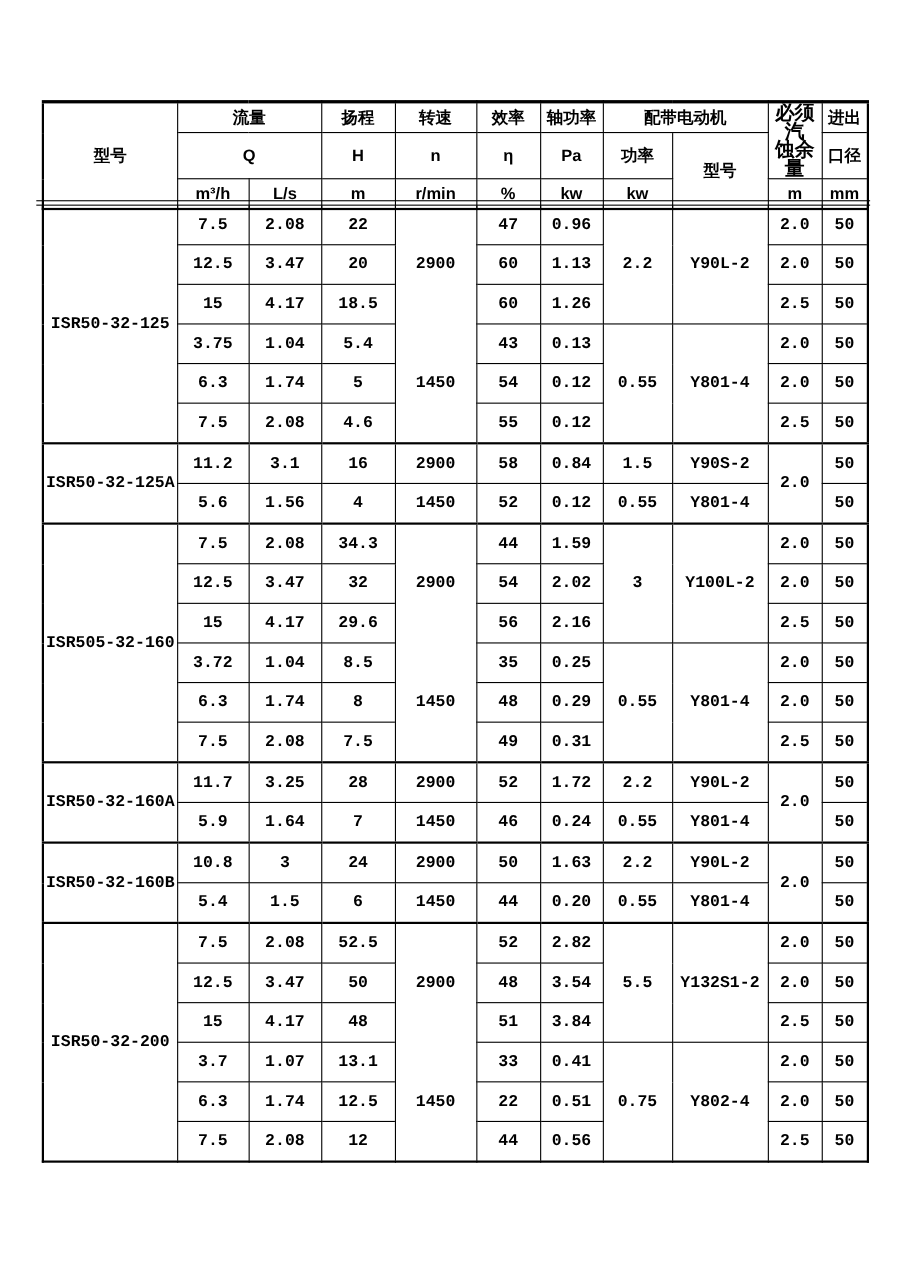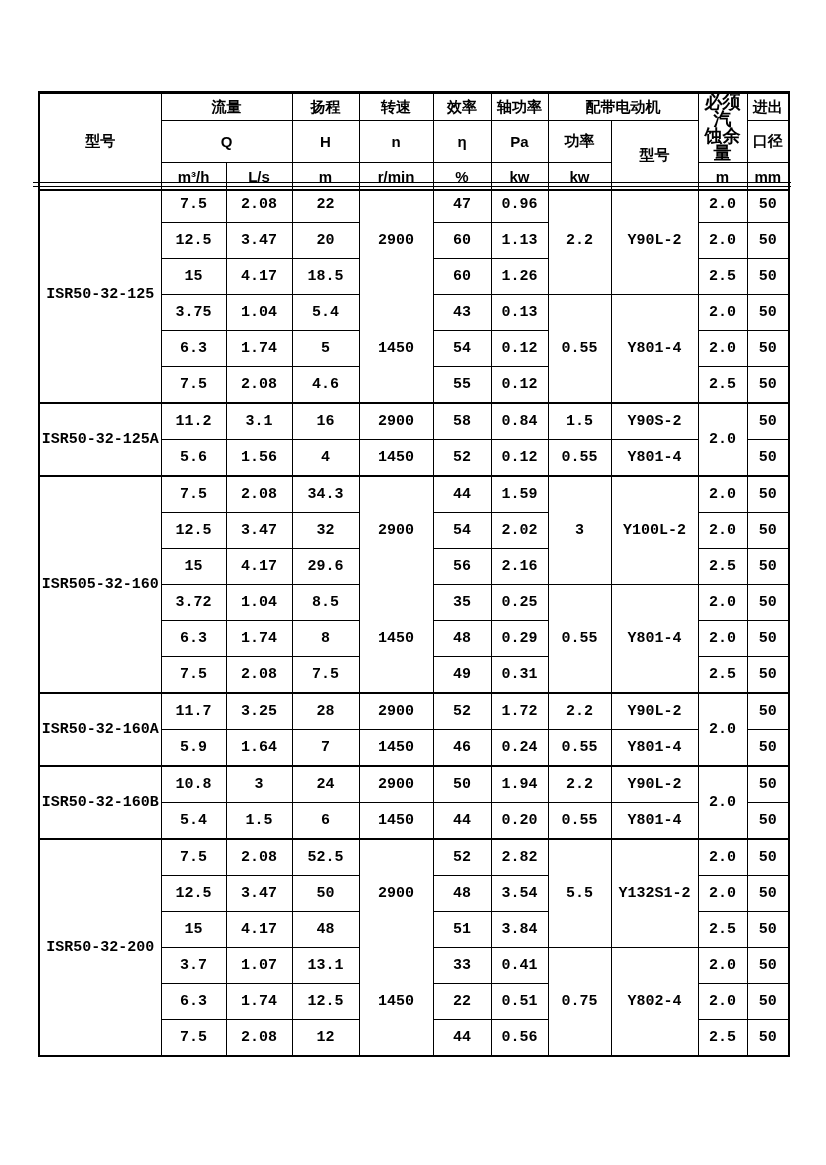--- a/index.html
+++ b/index.html
@@ -289,21 +289,21 @@
       <td>50</td>
     </tr>
 
     <tr class="block-start">
       <td rowspan="2" class="model-cell">ISR50-32-160B</td>
       <td>10.8</td>
       <td>3</td>
       <td>24</td>
       <td>2900</td>
       <td>50</td>
-      <td>1.94</td>
+      <td>1.63</td>
       <td>2.2</td>
       <td>Y90L-2</td>
       <td rowspan="2">2.0</td>
       <td>50</td>
     </tr>
     <tr>
       <td>5.4</td>
       <td>1.5</td>
       <td>6</td>
       <td>1450</td>

